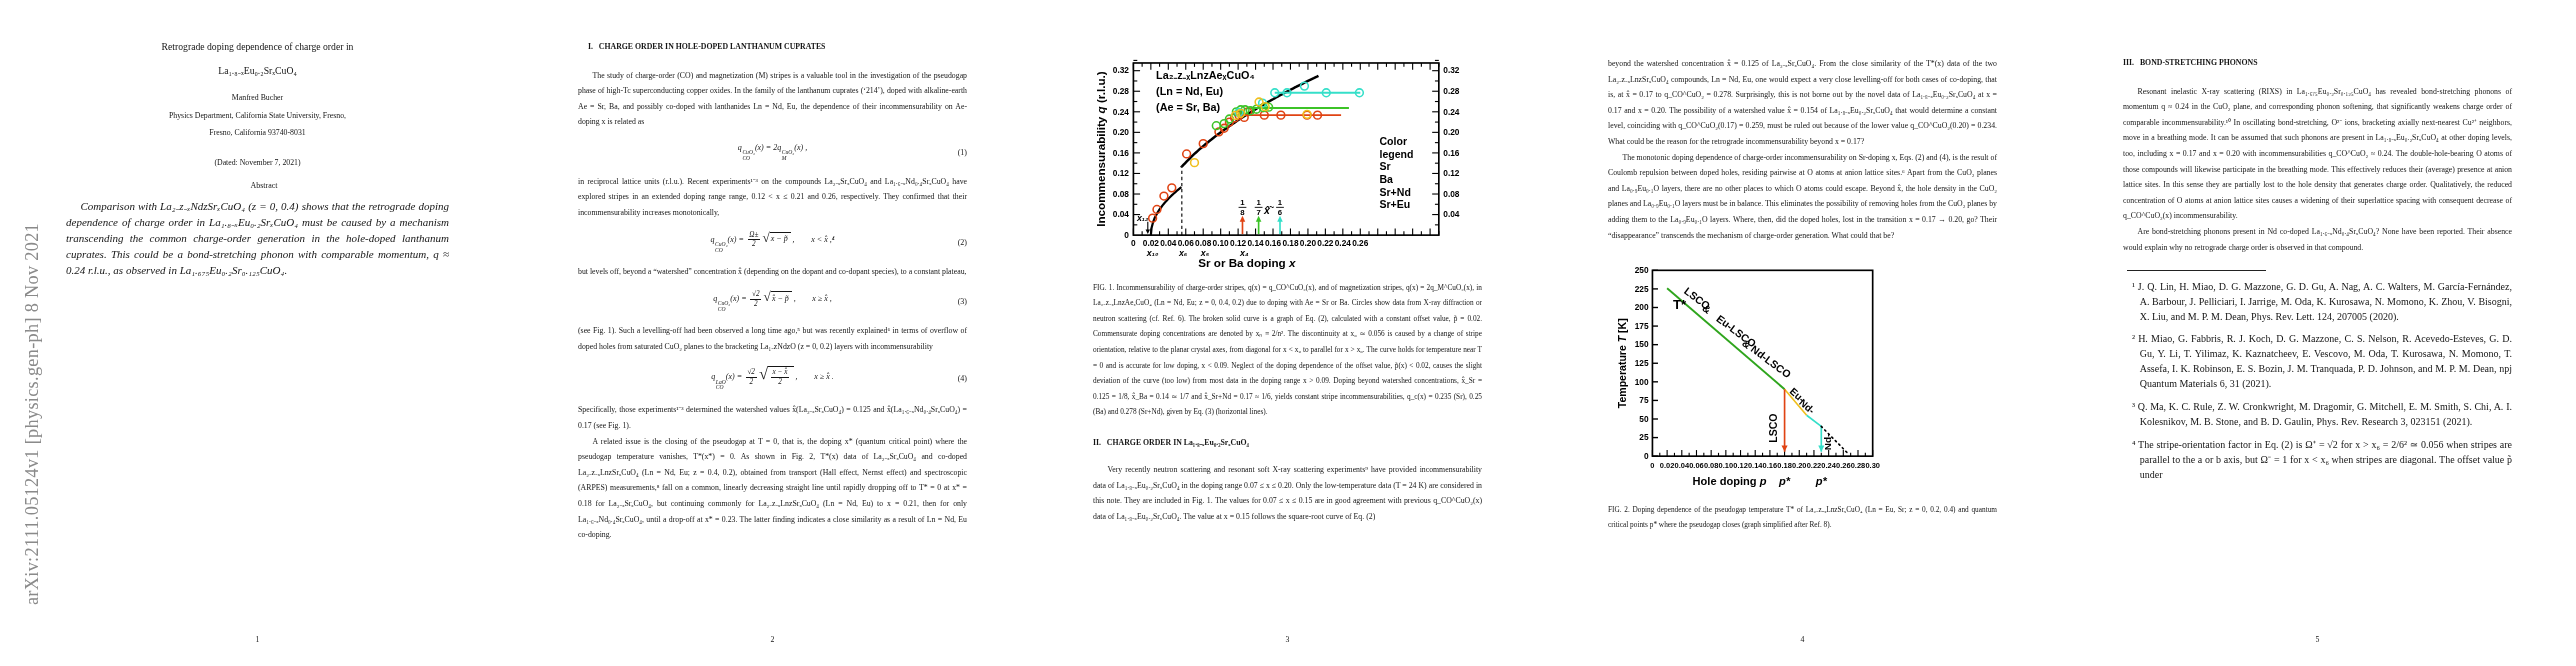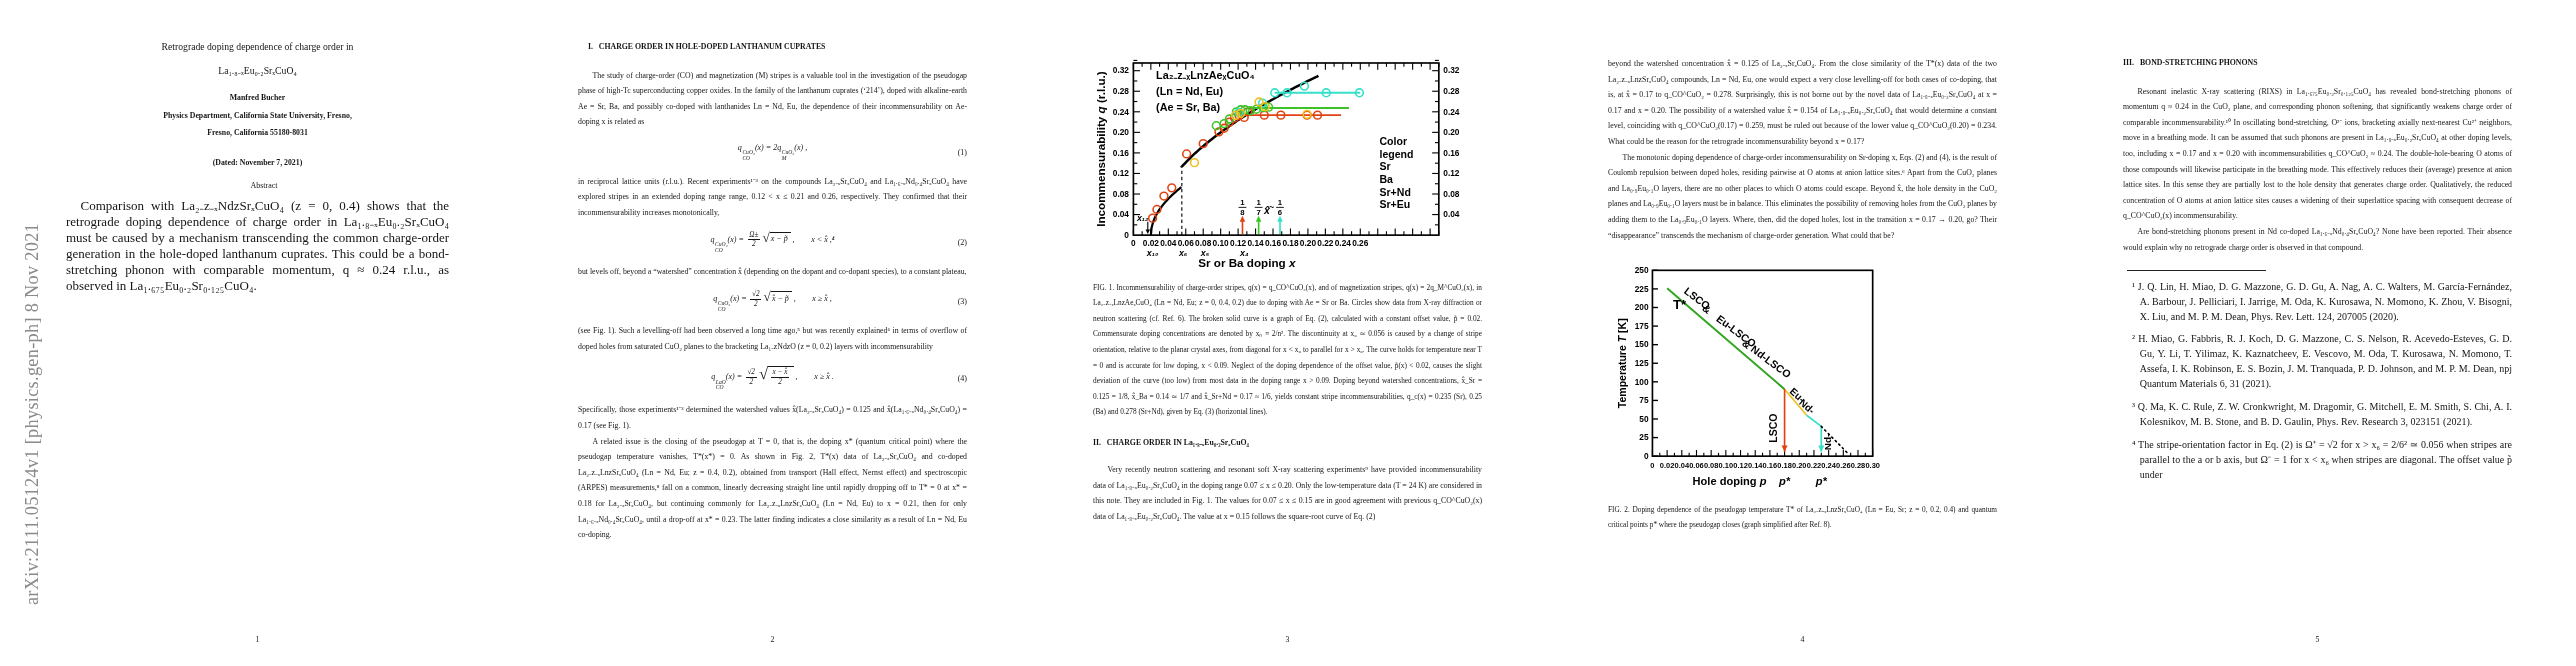--- a/index.html
+++ b/index.html
@@ -3,23 +3,23 @@
 <meta charset="utf-8">
 <style>
   html,body{margin:0;padding:0;background:#ffffff;}
   #canvas{width:2576px;height:667px;background:#ffffff;position:relative;display:flex;overflow:hidden;
           font-family:"Liberation Serif",serif;color:#151515;}
   .page{width:515px;height:667px;position:relative;flex:0 0 auto;background:#fff;}
   .tx{margin:0 63px;text-align:justify;font-size:7.8px;line-height:15.6px;}
   .indent{text-indent:14.5px;}
   .ctr{text-align:center;}
   .title{font-size:9.7px;font-weight:normal;margin:0 50px;}
-  .meta{font-size:7.8px;margin:0 50px;font-weight:bold;}
+  .meta{font-size:7.8px;margin:0 50px;}
   .abshead{font-size:8px;margin-top:14.5px;padding-left:13px;}
-  .abstract{margin:7.8px 66px 0 66px;text-align:justify;font-size:13px;line-height:16px;text-indent:14.5px;}
+  .abstract{margin:7.8px 66px 0 66px;text-align:justify;font-size:11px;line-height:16px;text-indent:14.5px;font-style:italic;}
   .sec-head{font-weight:bold;font-size:7.8px;margin:0 63px;line-height:12.2px;}
   .pageno{position:absolute;left:0;right:0;bottom:23px;text-align:center;font-size:7.8px;}
   .arxiv{position:absolute;left:32px;top:414px;transform:translate(-50%,-50%) rotate(-90deg);
          white-space:nowrap;font-size:18.3px;color:#8a8a8a;letter-spacing:0.3px;}
   .caption{margin:0 63px;text-align:justify;font-size:7.3px;line-height:15.6px;}
   
   .eq{position:relative;margin:9px 63px 9px 63px;height:25.6px;display:flex;align-items:center;justify-content:center;font-size:8px;font-style:italic;}
   .eq-num{position:absolute;right:0;top:50%;transform:translateY(-50%);font-style:normal;}
   .ss{font-style:italic;}
   .stk{display:inline-flex;flex-direction:column;vertical-align:-4.4px;line-height:5.6px;font-size:5.6px;margin-left:0.6px;font-style:italic;}
@@ -39,21 +39,21 @@
 <body>
 
 <div id="canvas">
 
   <div class="page">
     <div class="arxiv">arXiv:2111.05124v1  [physics.gen-ph]  8 Nov 2021</div>
     <div class="title ctr" style="margin-top:41px;">Retrograde doping dependence of charge order in</div>
     <div class="title ctr" style="margin-top:12.2px;">La₁.₈₋ₓEu₀.₂SrₓCuO₄</div>
     <div class="meta ctr" style="margin-top:15.6px;">Manfred  Bucher</div>
     <div class="meta ctr" style="margin-top:9px;">Physics Department, California State University, Fresno,</div>
-    <div class="meta ctr" style="margin-top:7.8px;">Fresno,  California  55180-8031</div>
+    <div class="meta ctr" style="margin-top:7.8px;">Fresno,  California  93740-8031</div>
     <div class="meta ctr" style="margin-top:21px;">(Dated: November 7, 2021)</div>
     <div class="abshead ctr">Abstract</div>
     <p class="abstract">Comparison with La₂₋z₋ₓNdzSrₓCuO₄ (z = 0, 0.4) shows that the retrograde doping dependence of charge order in La₁.₈₋ₓEu₀.₂SrₓCuO₄ must be caused by a mechanism transcending the common charge-order generation in the hole-doped lanthanum cuprates. This could be a bond-stretching phonon with comparable momentum, q ≈ 0.24 r.l.u., as observed in La₁.₆₇₅Eu₀.₂Sr₀.₁₂₅CuO₄.</p>
     <div class="pageno">1</div>
   </div>
 
   <div class="page">
     <div class="sec-head" style="margin-top:41px;padding-left:10px;">I.&nbsp;&nbsp;&nbsp;CHARGE ORDER IN HOLE-DOPED LANTHANUM CUPRATES</div>
     <p class="tx indent" style="margin-top:14.5px;">The study of charge-order (CO) and magnetization (M) stripes is a valuable tool in the investigation of the pseudogap phase of high-Tc superconducting copper oxides. In the family of the lanthanum cuprates (‘214’), doped with alkaline-earth Ae = Sr, Ba, and possibly co-doped with lanthanides Ln = Nd, Eu, the dependence of their incommensurability on Ae-doping x is related as</p>
 

